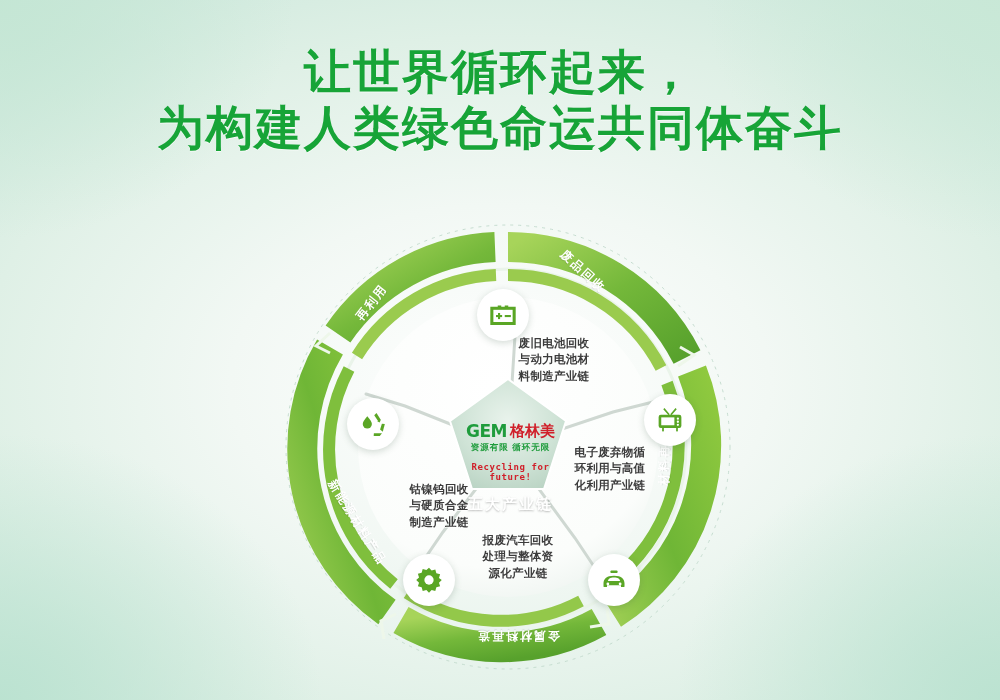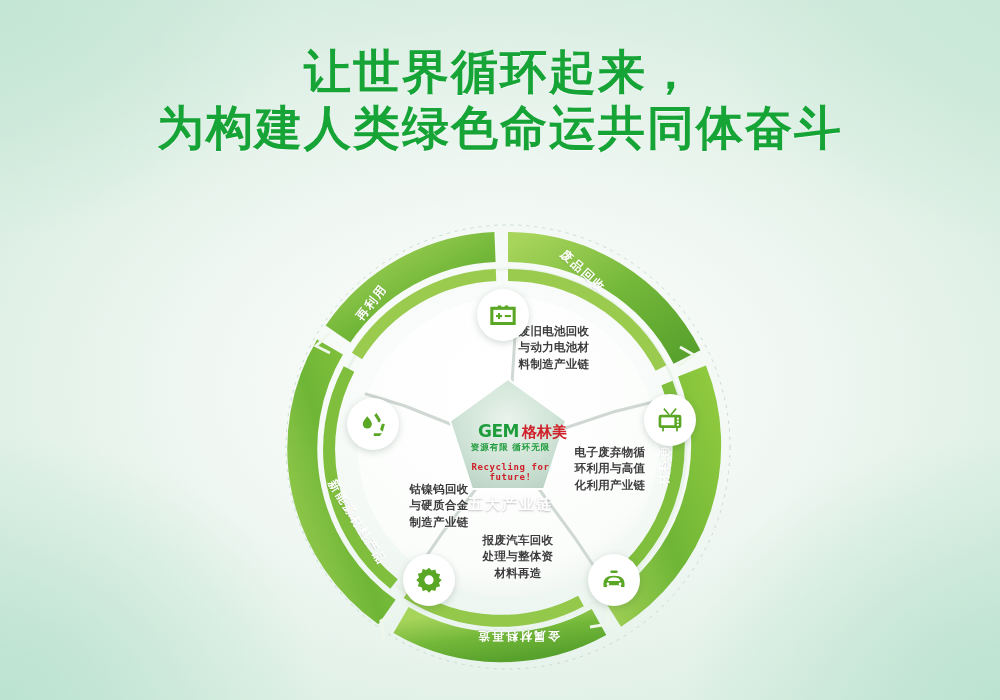--- a/index.html
+++ b/index.html
@@ -45,38 +45,38 @@
     color:#3c3c3c;
     font-size:11.5px;
     line-height:1.42;
     text-align:center;
     font-weight:bold;
     letter-spacing:.3px;
     white-space:pre-line;
     z-index:4;
     text-shadow:0 1px 0 rgba(255,255,255,.75);
   }
-  .w-battery{left:218px;top:107px;width:106px;}
+  .w-battery{left:218px;top:119px;width:106px;}
   .w-ewaste {left:280px;top:228px;width:94px;}
   .w-auto   {left:182px;top:316px;width:106px;}
   .w-alloy  {left:106px; top:265px;width:100px;}
   .w-water  {left:95px; top:129px;width:104px;}
 
   
   .center-logo{
     position:absolute;left:171px;top:207px;width:113px;height:100px;
     z-index:6;text-align:center;
   }
-  .gem-row{display:flex;align-items:center;justify-content:flex-end;gap:0;line-height:1;}
+  .gem-row{display:flex;align-items:center;justify-content:center;gap:0;line-height:1;}
   .gem-mark{
     font-weight:bold;font-size:17px;letter-spacing:-.5px;color:#1f9c3c;
     font-family:"DejaVu Sans",sans-serif;
   }
   .gem-cn{
-    font-weight:bold;font-size:15px;color:#d0202a;letter-spacing:0px;margin-left:3px;
+    font-weight:bold;font-size:15px;color:#d0202a;letter-spacing:0px;margin-left:3px;font-family:Liberation Serif, serif;
   }
   .gem-slogan{
     margin-top:2px;font-size:8.5px;font-weight:bold;color:#1f9c3c;letter-spacing:1px;
   }
   .gem-en{
     margin-top:8px;font-size:9px;font-weight:bold;color:#d0202a;letter-spacing:.6px;
     font-family:"DejaVu Sans Mono",monospace;
   }
   .gem-core{
     margin-top:13px;font-size:15px;font-weight:bold;color:#ffffff;letter-spacing:2px;
@@ -186,21 +186,21 @@
   </svg>
 
   <div class="wedge-label w-battery">废旧电池回收
 与动力电池材
 料制造产业链</div>
   <div class="wedge-label w-ewaste">电子废弃物循
 环利用与高值
 化利用产业链</div>
   <div class="wedge-label w-auto">报废汽车回收
 处理与整体资
-材料再造</div>
+源化产业链</div>
   <div class="wedge-label w-alloy">钴镍钨回收
 与硬质合金
 制造产业链</div>
 
   <div class="ring-label rl-recycle-waste">废品回收</div>
   <div class="ring-label rl-reuse">再利用</div>
   <div class="ring-label rl-material">材料再造</div>
   <div class="ring-label rl-metal">金属材料再造</div>
   <div class="ring-label rl-newenergy">新能源材料产品</div>
 

